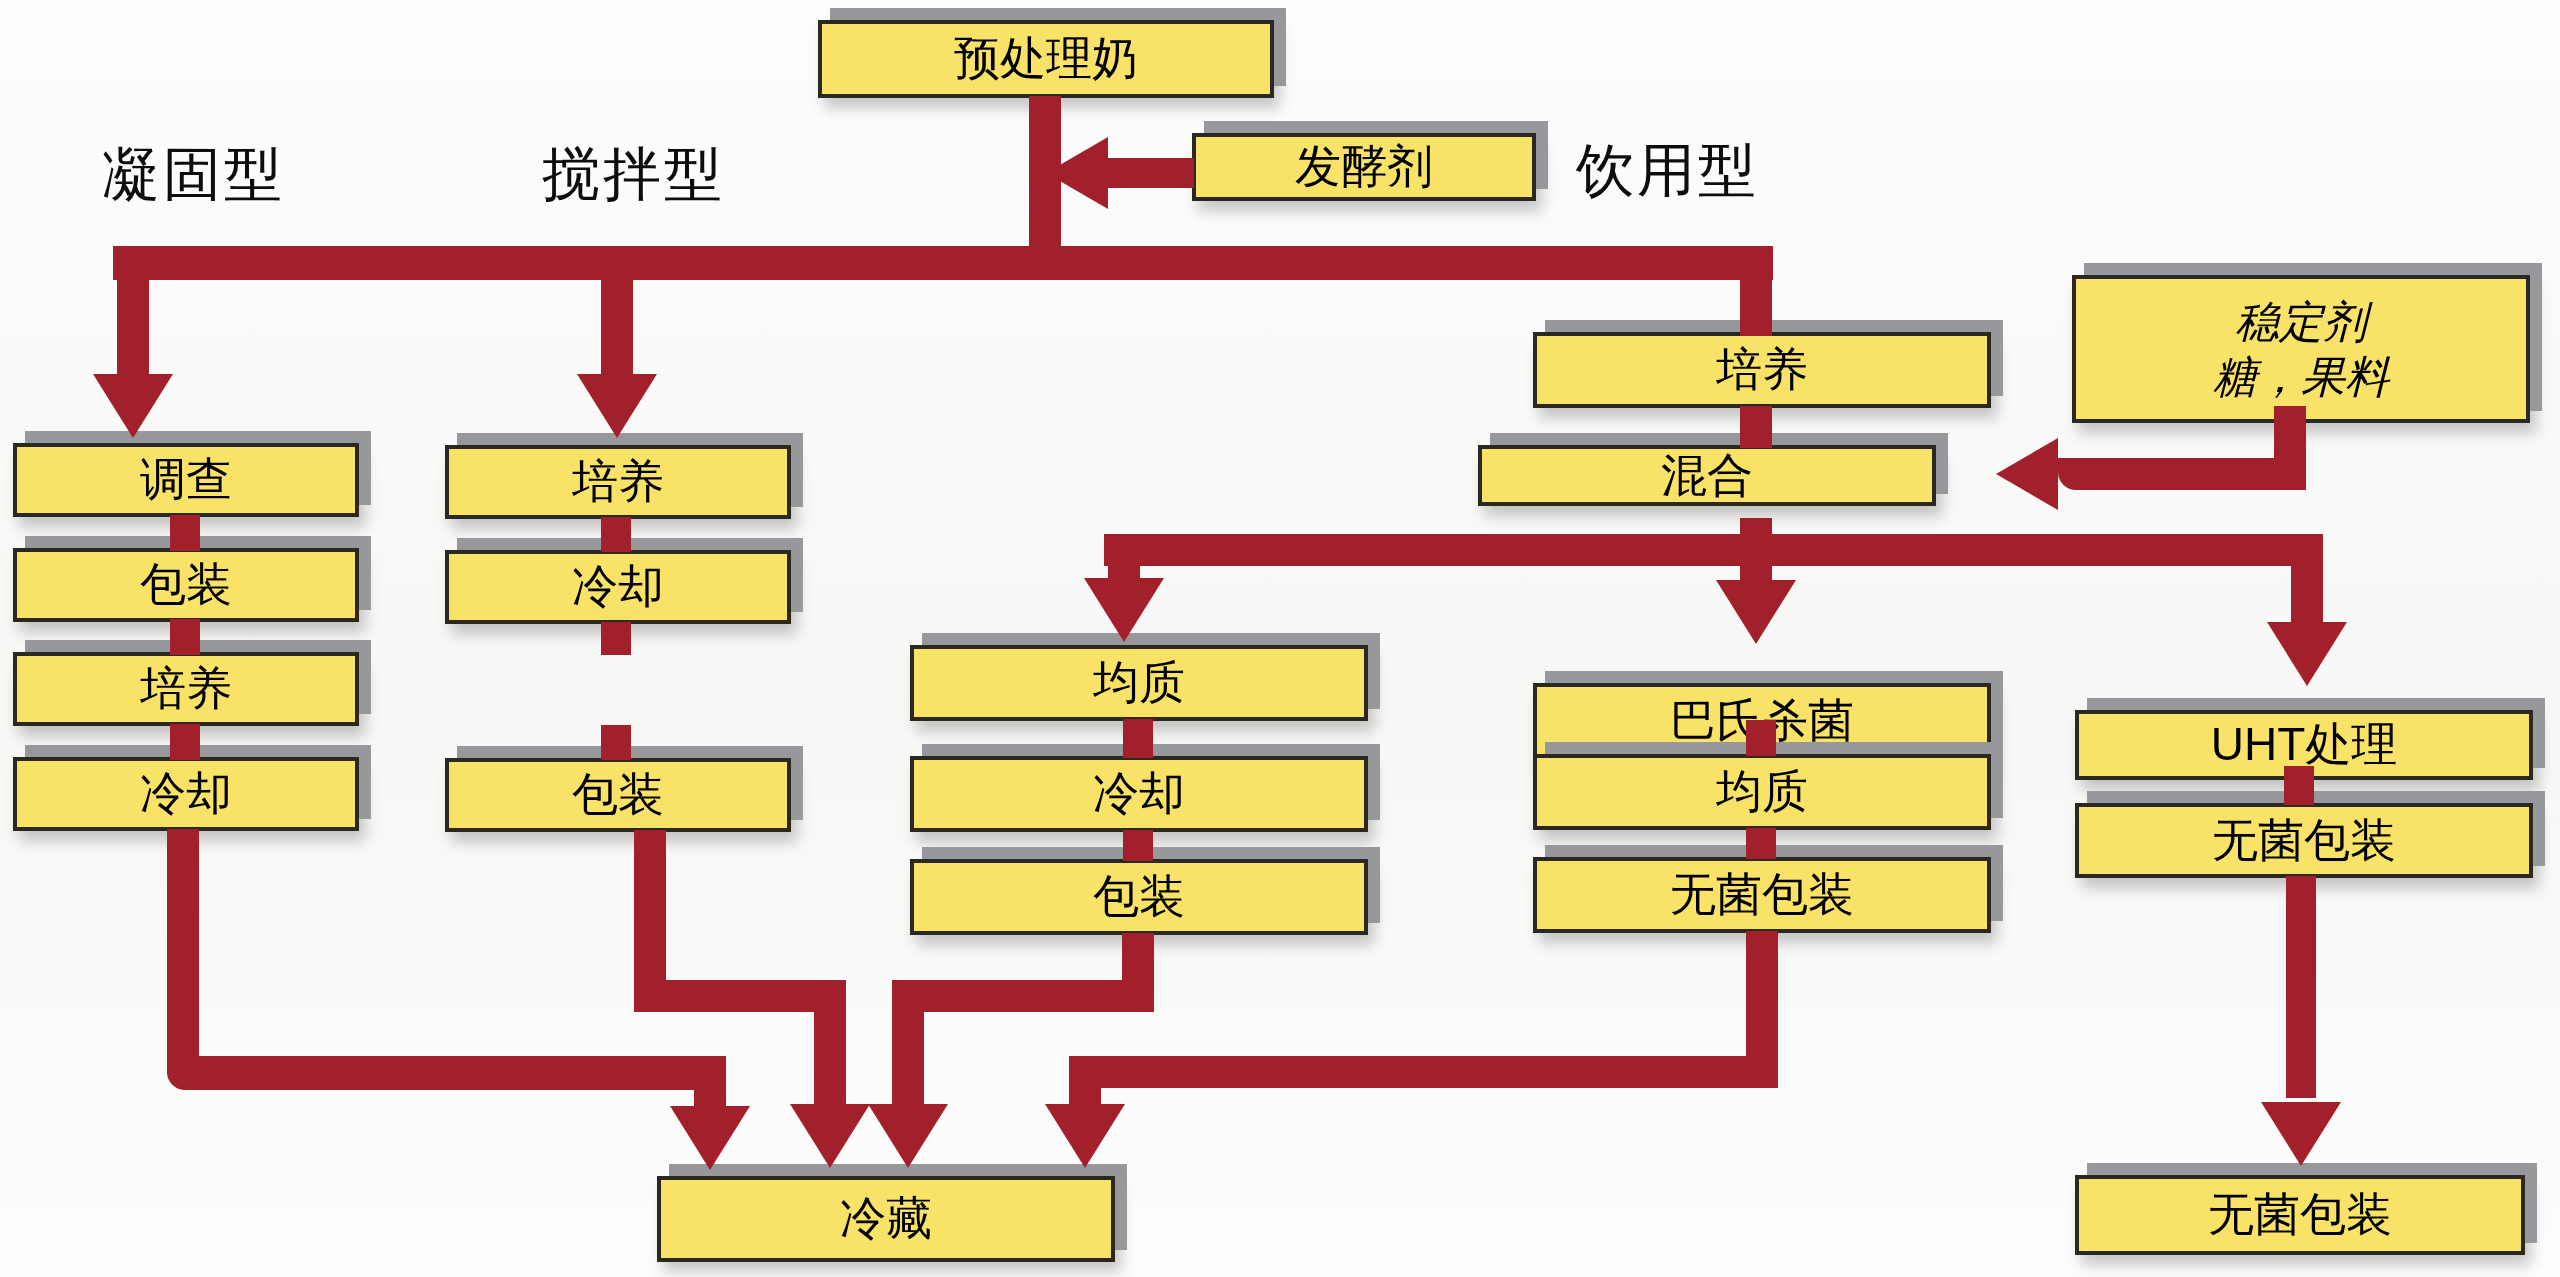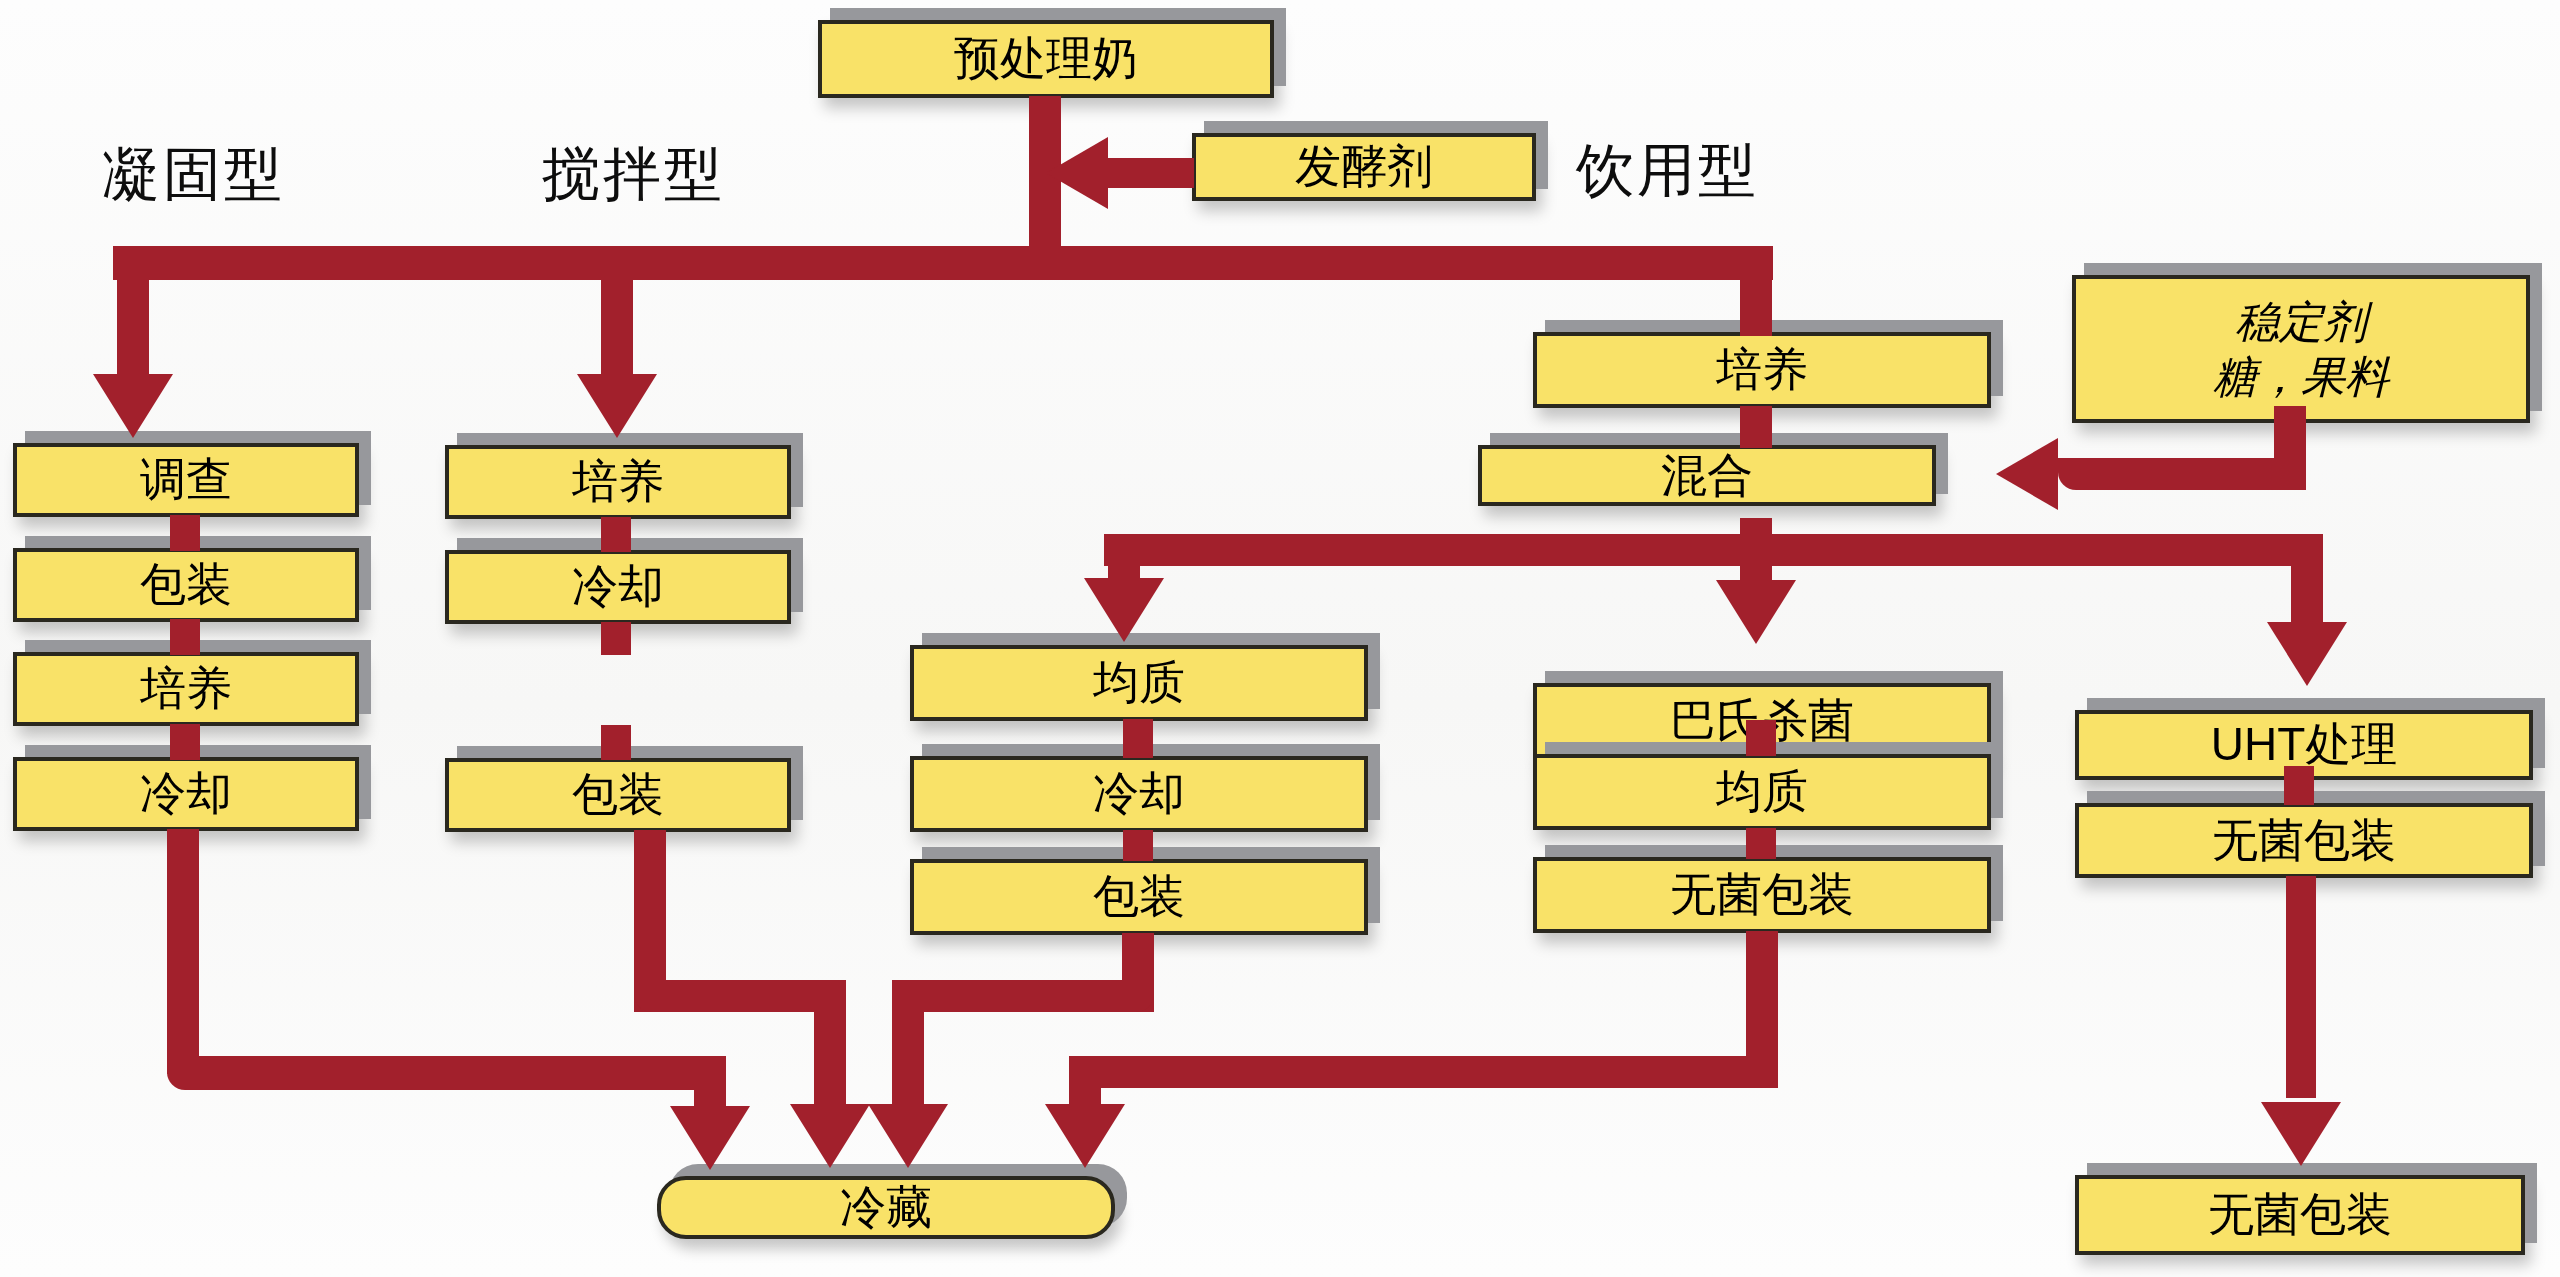--- a/index.html
+++ b/index.html
@@ -65,21 +65,21 @@
   <div class="node" style="left:910px;top:756px;width:458px;height:76px;">冷却</div>
   <div class="node" style="left:910px;top:859px;width:458px;height:76px;">包装</div>
 
   <div class="node" style="left:1533px;top:646px;width:458px;height:76px;margin-top:37px;">巴氏杀菌</div>
   <div class="node" style="left:1533px;top:754px;width:458px;height:76px;">均质</div>
   <div class="node" style="left:1533px;top:857px;width:458px;height:76px;">无菌包装</div>
 
   <div class="node" style="left:2075px;top:698px;width:458px;height:70px;margin-top:12px;">UHT处理</div>
   <div class="node" style="left:2075px;top:803px;width:458px;height:75px;">无菌包装</div>
 
-  <div class="node" style="left:657px;top:1176px;width:458px;height:63px;border-radius:29px;">冷藏</div>
+  <div class="node" style="left:657px;top:1176px;width:458px;height:86px;">冷藏</div>
   <div class="node" style="left:2075px;top:1175px;width:450px;height:80px;">无菌包装</div>
 
 <div class="seg" style="left: 1029px; top: 96px; width: 32px; height: 152px; background: rgb(162, 32, 44);"></div>
     <div class="seg" style="left: 1104px; top: 158px; width: 90px; height: 30px; background: rgb(162, 32, 44);"></div>
     <div class="seg" style="left: 113px; top: 246px; width: 1660px; height: 34px; background: rgb(162, 32, 44);"></div>
     <div class="seg" style="left: 117px; top: 278px; width: 32px; height: 96px; background: rgb(162, 32, 44);"></div>
     <div class="seg" style="left: 601px; top: 278px; width: 32px; height: 96px; background: rgb(162, 32, 44);"></div>
     <div class="seg" style="left: 1740px; top: 278px; width: 32px; height: 58px; background: rgb(162, 32, 44);"></div>
     <div class="seg" style="left: 1740px; top: 406px; width: 32px; height: 42px; background: rgb(162, 32, 44);"></div>
     <div class="seg" style="left: 1740px; top: 518px; width: 32px; height: 62px; background: rgb(162, 32, 44);"></div>

